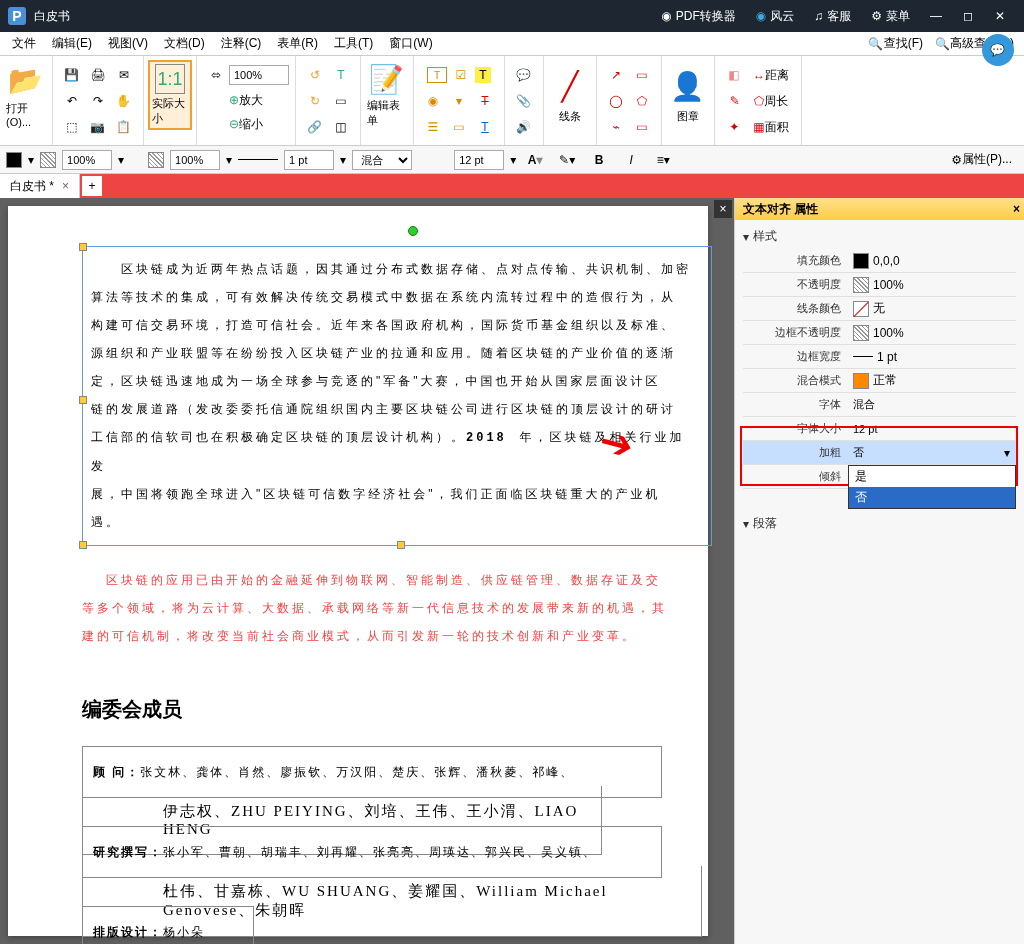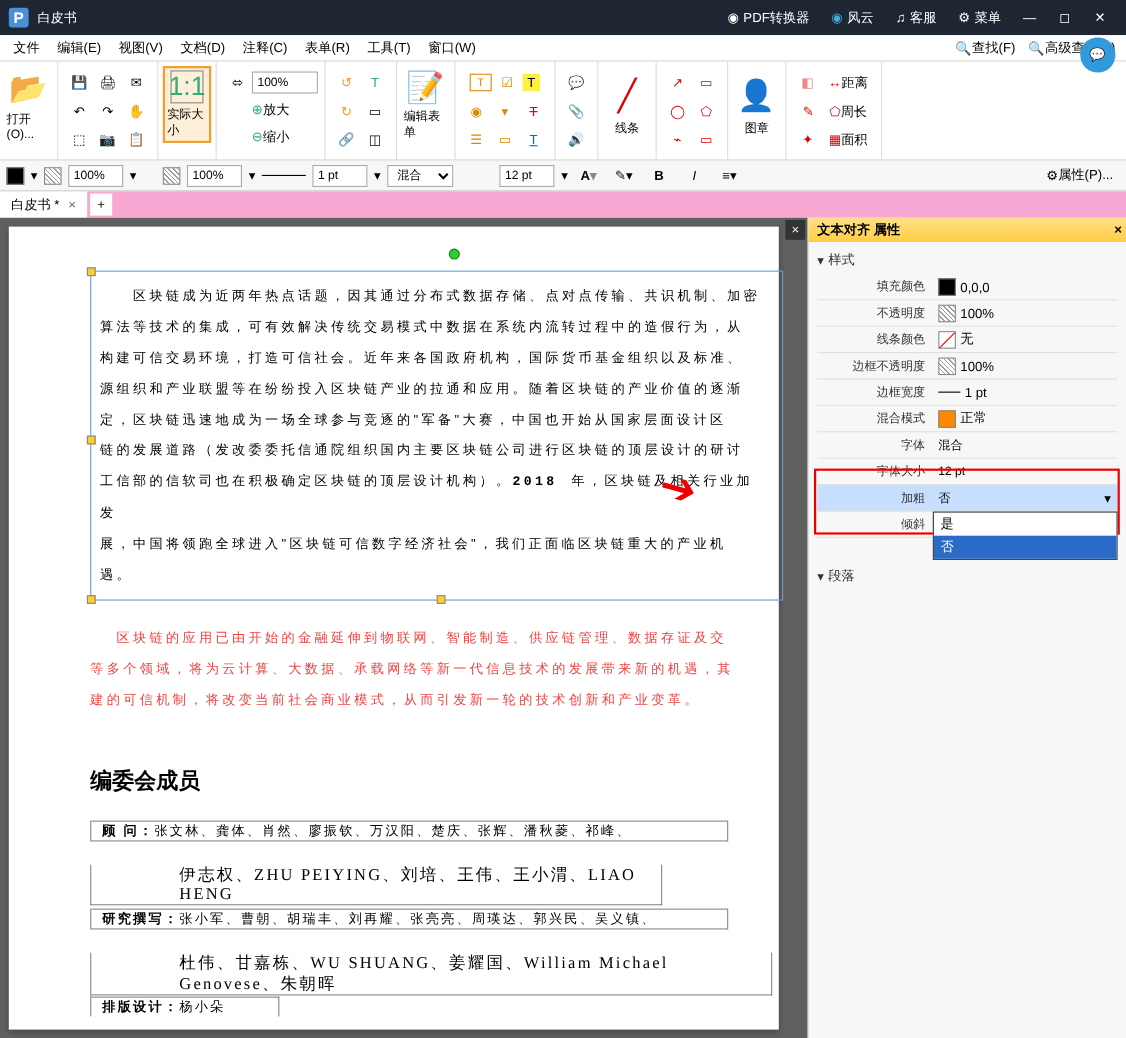--- a/index.html
+++ b/index.html
@@ -23,35 +23,35 @@
 .bigbtn .blbl{font-size:11px;margin-top:2px}
 .smbtn{width:24px;height:24px;display:flex;align-items:center;justify-content:center;cursor:pointer;margin:1px}
 .medbtn{display:flex;align-items:center;padding:2px 6px;cursor:pointer;height:24px}
 .zoominp{width:60px;height:20px;border:1px solid #aaa;padding:0 4px;font-size:11px}
 .actualsize{border:2px solid #f0a030;background:#fef0d8}
 .proptoolbar{height:28px;background:#f7f7f7;border-bottom:1px solid #ccc;display:flex;align-items:center;padding:0 6px;gap:6px}
 .colorsq{width:16px;height:16px;border:1px solid #888}
 .ptinp{width:50px;height:20px;border:1px solid #aaa;padding:0 4px;font-size:11px;background:#fff}
 .ptsel{width:60px;height:20px;border:1px solid #aaa;padding:0 4px;font-size:11px;background:#fff}
 .mainarea{display:flex;height:calc(944px - 32px - 24px - 90px - 28px - 24px)}
-.tabbar{height:24px;background:#f9a8d4;display:flex;align-items:center}
+.tabbar{height:24px;background:#ef4444;display:flex;align-items:center}
 .tab{background:#fff;padding:2px 10px;display:flex;align-items:center;border-right:1px solid #ccc;height:24px}
 .tab .tabclose{margin-left:8px;cursor:pointer;color:#666}
 .addtab{width:20px;height:20px;display:flex;align-items:center;justify-content:center;background:#fff;margin-left:2px;cursor:pointer}
 .docarea{flex:1;background:#606060;position:relative;overflow:hidden}
 .docclose{position:absolute;top:2px;right:2px;width:18px;height:18px;background:#333;color:#fff;display:flex;align-items:center;justify-content:center;cursor:pointer;z-index:5}
 .page{position:absolute;left:8px;top:8px;width:700px;height:730px;background:#fff;box-shadow:0 2px 6px rgba(0,0,0,0.3)}
 .textblock{position:absolute;left:74px;top:40px;width:630px;height:300px;border:1px solid #6699dd}
 .handle{width:8px;height:8px;background:#ffcc33;border:1px solid #888;position:absolute}
 .ghandle{width:10px;height:10px;background:#3c3;border:1px solid #080;border-radius:50%;position:absolute}
 .doctext{font-family:"SimSun",serif;font-size:15px;line-height:28px;color:#000;letter-spacing:3px}
 .doctext .num{font-family:Liberation Mono, monospace;font-weight:bold}
 .para2{position:absolute;left:74px;top:360px;width:630px;font-family:"SimSun",serif;font-size:15px;line-height:28px;color:#ef4444;letter-spacing:3px}
 .section-title{position:absolute;left:74px;top:490px;font-family:"SimHei",sans-serif;font-size:20px;font-weight:bold}
-.tablecell{position:absolute;border:1px solid #888;font-family:"SimSun",serif;font-size:15px;padding:0 10px;letter-spacing:2px}
+.tablecell{position:absolute;border:1px solid #888;font-family:"SimSun",serif;font-size:15px;padding:16px 10px;letter-spacing:2px}
 .proppanel{width:290px;background:#f7f7f7;border-left:1px solid #ccc;display:flex;flex-direction:column}
 .prophdr{background:linear-gradient(#ffe08a,#ffcc44);height:22px;display:flex;align-items:center;padding:0 8px;font-weight:bold;position:relative}
 .prophdr .pclose{position:absolute;right:4px;cursor:pointer}
 .propgroup{padding:4px 8px}
 .propgrouptitle{font-size:11px;color:#333;padding:4px 0;display:flex;align-items:center}
 .propgrouptitle .tri{margin-right:4px}
 .proprow{display:flex;align-items:center;height:24px;border-bottom:1px solid #e0e0e0}
 .proprow .plbl{width:110px;text-align:right;padding-right:12px;font-size:11px;color:#333}
 .proprow .pval{flex:1;display:flex;align-items:center;font-size:11px}
 .redbox{position:absolute;border:2px solid #e00;pointer-events:none}
@@ -131,21 +131,21 @@
       <div class="smbtn">✋</div>
     </div>
     <div class="trow">
       <div class="smbtn">⬚</div>
       <div class="smbtn">📷</div>
       <div class="smbtn">📋</div>
     </div>
   </div>
   <div class="tgroup">
     <div class="bigbtn actualsize">
-      <div class="bicon" style="color:#3a7;font-size:24px;border:1px solid #888;width:30px;height:30px;line-height:28px;text-align:center">1:1</div>
+      <div class="bicon" style="color:#3a7;font-size:18px;border:1px solid #888;width:30px;height:30px;line-height:28px;text-align:center">1:1</div>
       <div class="blbl">实际大小</div>
     </div>
   </div>
   <div class="tgroup" style="padding:6px">
     <div class="trow">
       <div class="smbtn">⬄</div>
       <input class="zoominp" value="100%" style="">
     </div>
     <div class="trow">
         <div class="medbtn">

